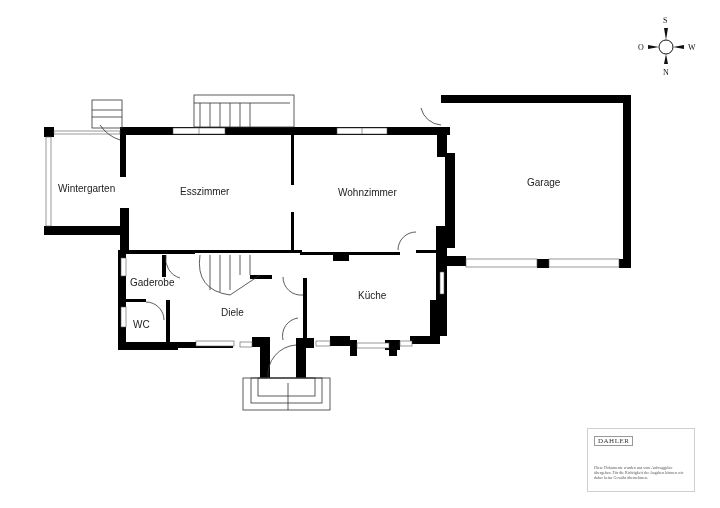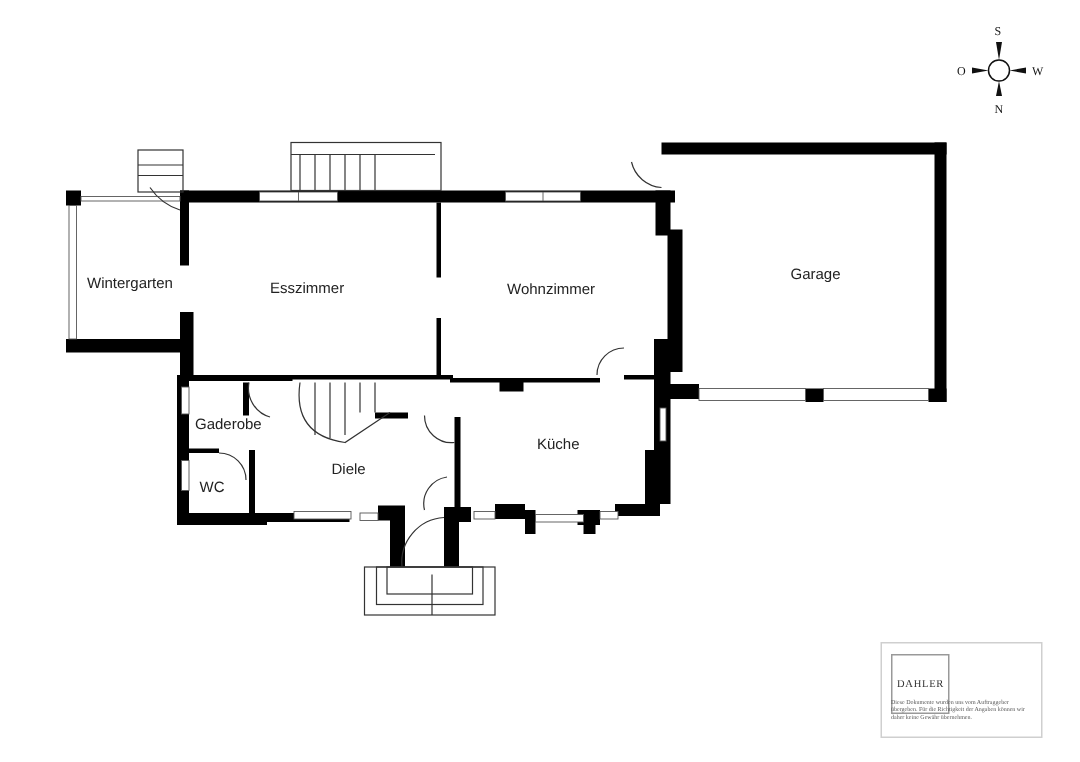--- a/index.html
+++ b/index.html
@@ -1,21 +1,21 @@
 <!DOCTYPE html>
 <html><head>
 <meta charset="utf-8">
 <style>
   html,body{margin:0;padding:0;background:#fff;}
   body{width:720px;height:508px;position:relative;overflow:hidden;font-family:"Liberation Sans",sans-serif;}
   svg{position:absolute;left:0;top:0;}
   .room-label{font-family:"Liberation Sans",sans-serif;font-size:10px;fill:#222;}
   .compass-label{font-family:"Liberation Serif",serif;font-size:8px;fill:#111;}
   .legend{position:absolute;left:587px;top:428px;width:106px;height:62px;border:1px solid #cfcfcf;background:#fff;}
-  .legend .logo{position:absolute;left:6px;top:7px;border:1px solid #999;padding:15px 3px;font-family:"Liberation Serif",serif;font-size:7px;letter-spacing:0.5px;color:#333;}
+  .legend .logo{position:absolute;left:6px;top:7px;border:1px solid #999;padding:0 3px;font-family:"Liberation Serif",serif;font-size:7px;letter-spacing:0.5px;color:#333;}
   .legend .note{position:absolute;left:6px;top:36px;width:96px;font-family:"Liberation Serif",serif;font-size:4px;line-height:5px;color:#555;}
 </style>
 </head>
 <body>
 
 <svg width="720" height="508" viewBox="0 0 720 508" xmlns="http://www.w3.org/2000/svg">
   <g fill="#000">
 
     <rect x="120" y="127" width="330" height="8"></rect>
 

